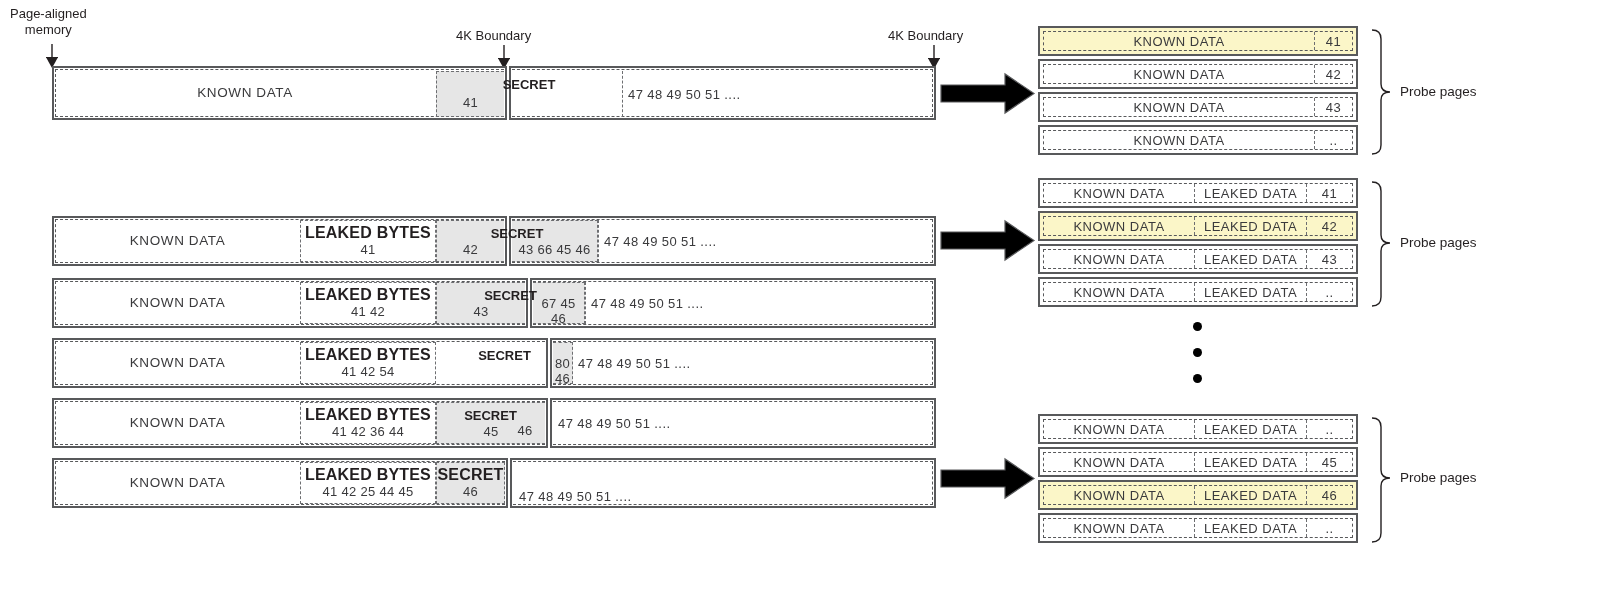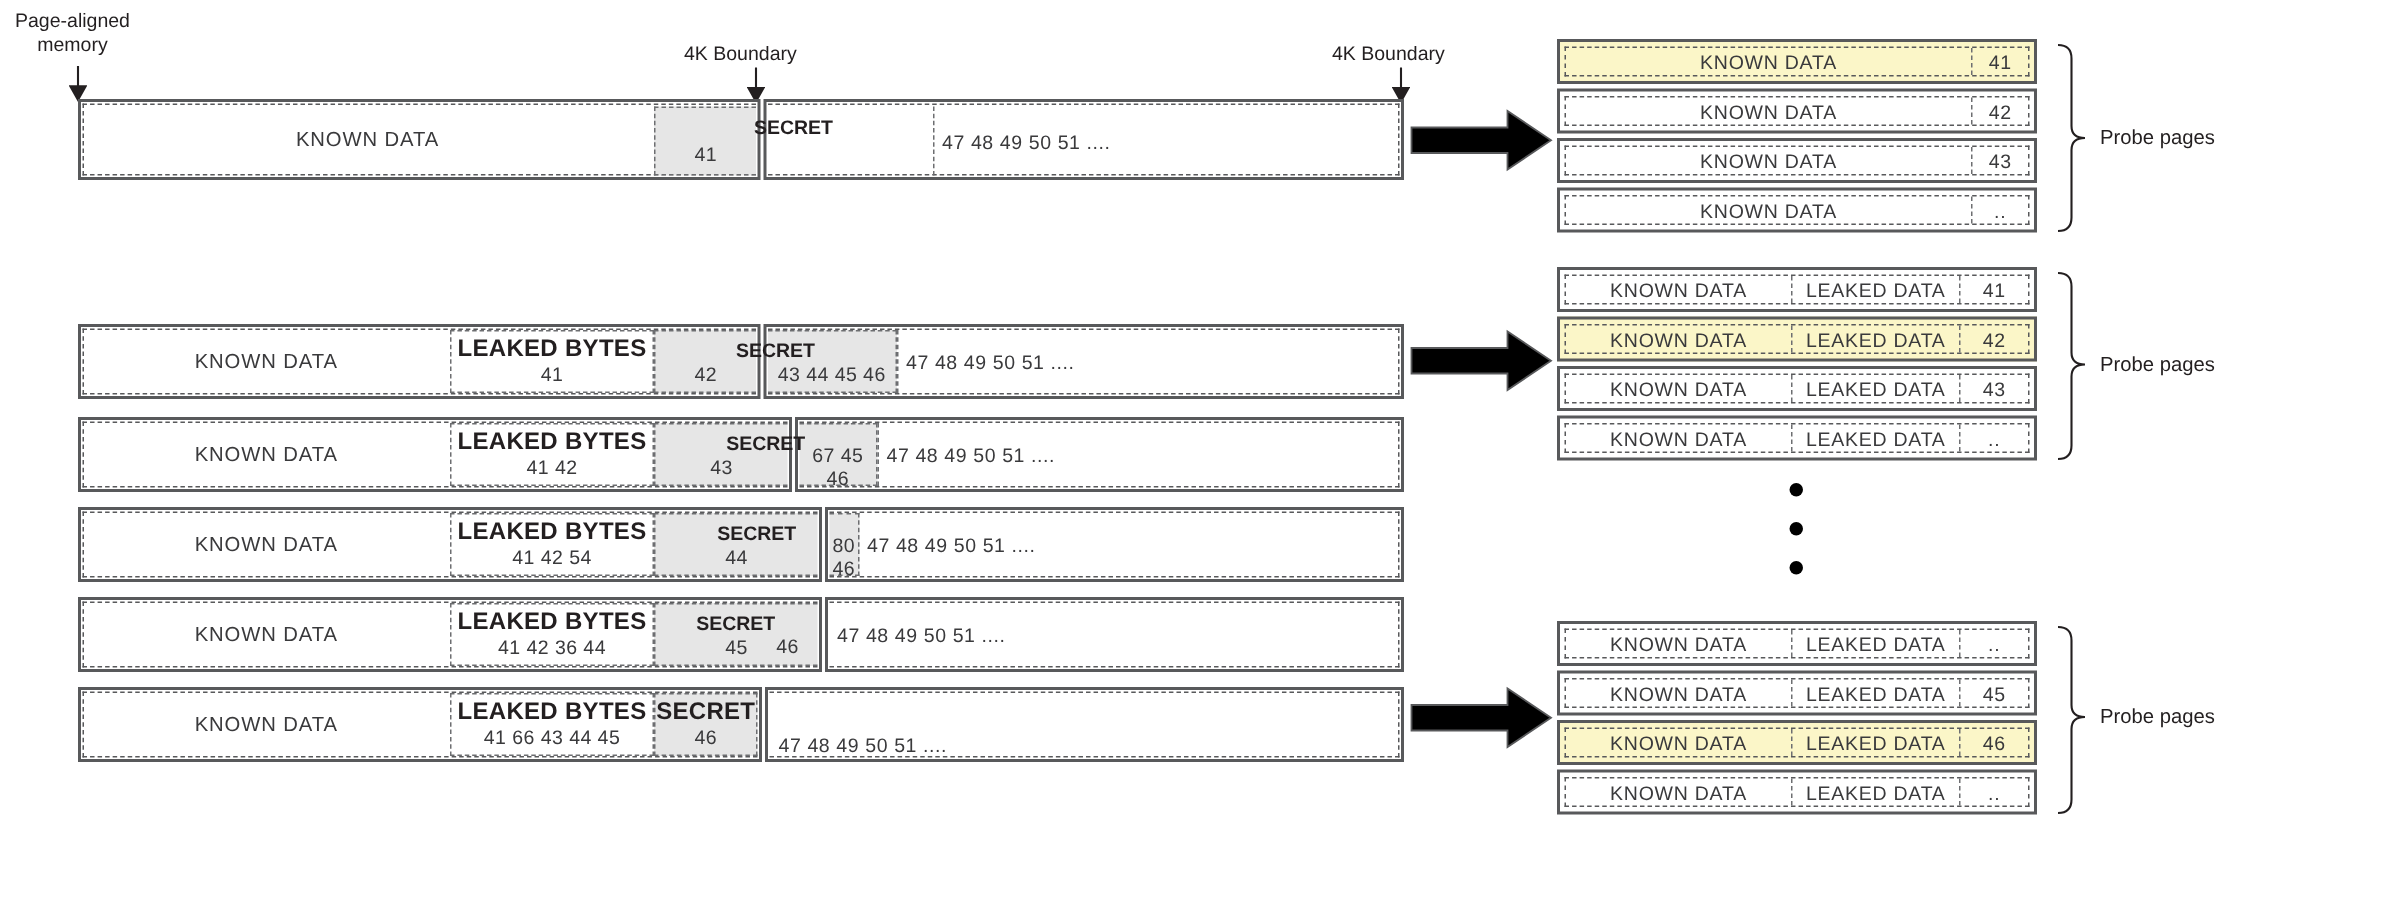--- a/index.html
+++ b/index.html
@@ -189,21 +189,21 @@
   <div class="seg dashbox" style="left:300px; top:220px; width:136px; height:42px;">
     <div class="ttl">LEAKED BYTES</div>
     <div class="sub">41</div>
   </div>
   <div class="seg secret-fill" style="left:436px; top:220px; width:68px; height:42px; border-right:none;">
     <div class="ttl" style="visibility:hidden;">S</div>
     <div class="sub">42</div>
   </div>
   <div class="seg secret-fill" style="left:512px; top:220px; width:86px; height:42px; border-left:none;">
     <div class="ttl" style="visibility:hidden;">S</div>
-    <div class="sub">43 44 45 46</div>
+    <div class="sub">43 66 45 46</div>
   </div>
   <div class="lbl" style="left:436px; top:226px; width:162px; text-align:center; font-weight:bold;">SECRET</div>
   <div class="tail dash-left" style="left:598px; top:220px; height:42px; padding-left:5px;">47 48 49 50 51 ....</div>
 
   <div class="page-box" style="left:52px; top:278px; width:476px; height:50px;"></div>
   <div class="page-box" style="left:530px; top:278px; width:406px; height:50px;"></div>
   <div class="inner-dash" style="left:55px; top:281px; width:470px; height:44px; border-right:none;"></div>
   <div class="inner-dash" style="left:533px; top:281px; width:400px; height:44px; border-left:none;"></div>
   <div class="seg" style="left:55px; top:281px; width:245px; height:44px;">
     <div class="plain">KNOWN DATA</div>
@@ -227,24 +227,20 @@
   <div class="page-box" style="left:550px; top:338px; width:386px; height:50px;"></div>
   <div class="inner-dash" style="left:55px; top:341px; width:490px; height:44px; border-right:none;"></div>
   <div class="inner-dash" style="left:553px; top:341px; width:380px; height:44px; border-left:none;"></div>
   <div class="seg" style="left:55px; top:341px; width:245px; height:44px;">
     <div class="plain">KNOWN DATA</div>
   </div>
   <div class="seg dashbox" style="left:300px; top:342px; width:136px; height:42px;">
     <div class="ttl">LEAKED BYTES</div>
     <div class="sub">41 42 54</div>
   </div>
-  <div class="seg secret-fill" style="left:436px; top:342px; width:109px; height:42px; border-right:none;">
-    <div class="ttl" style="visibility:hidden;">S</div>
-    <div class="sub">44</div>
-  </div>
   <div class="seg secret-fill" style="left:553px; top:342px; width:20px; height:42px; border-left:none;">
     <div class="ttl" style="visibility:hidden;">S</div>
     <div class="sub">80 46</div>
   </div>
   <div class="lbl" style="left:436px; top:348px; width:137px; text-align:center; font-weight:bold;">SECRET</div>
   <div class="tail" style="left:573px; top:342px; height:42px; padding-left:5px;">47 48 49 50 51 ....</div>
 
   <div class="page-box" style="left:52px; top:398px; width:496px; height:50px;"></div>
   <div class="page-box" style="left:550px; top:398px; width:386px; height:50px;"></div>
   <div class="inner-dash" style="left:55px; top:401px; width:490px; height:44px; border-right:none;"></div>
@@ -269,21 +265,21 @@
 
   <div class="page-box" style="left:52px; top:458px; width:456px; height:50px;"></div>
   <div class="page-box" style="left:510px; top:458px; width:426px; height:50px;"></div>
   <div class="inner-dash" style="left:55px; top:461px; width:450px; height:44px; border-right:none;"></div>
   <div class="inner-dash" style="left:513px; top:461px; width:420px; height:44px; border-left:none;"></div>
   <div class="seg" style="left:55px; top:461px; width:245px; height:44px;">
     <div class="plain">KNOWN DATA</div>
   </div>
   <div class="seg dashbox" style="left:300px; top:462px; width:136px; height:42px;">
     <div class="ttl">LEAKED BYTES</div>
-    <div class="sub">41 66 43 44 45</div>
+    <div class="sub">41 42 25 44 45</div>
   </div>
   <div class="seg secret-fill" style="left:436px; top:462px; width:69px; height:42px;">
     <div class="ttl">SECRET</div>
     <div class="sub">46</div>
   </div>
   <div class="tail" style="left:514px; top:462px; height:42px; padding-left:5px; align-items:flex-end; padding-bottom:6px;">47 48 49 50 51 ....</div>
 
   <svg class="ovl" width="1600" height="614">
 
     <g>

